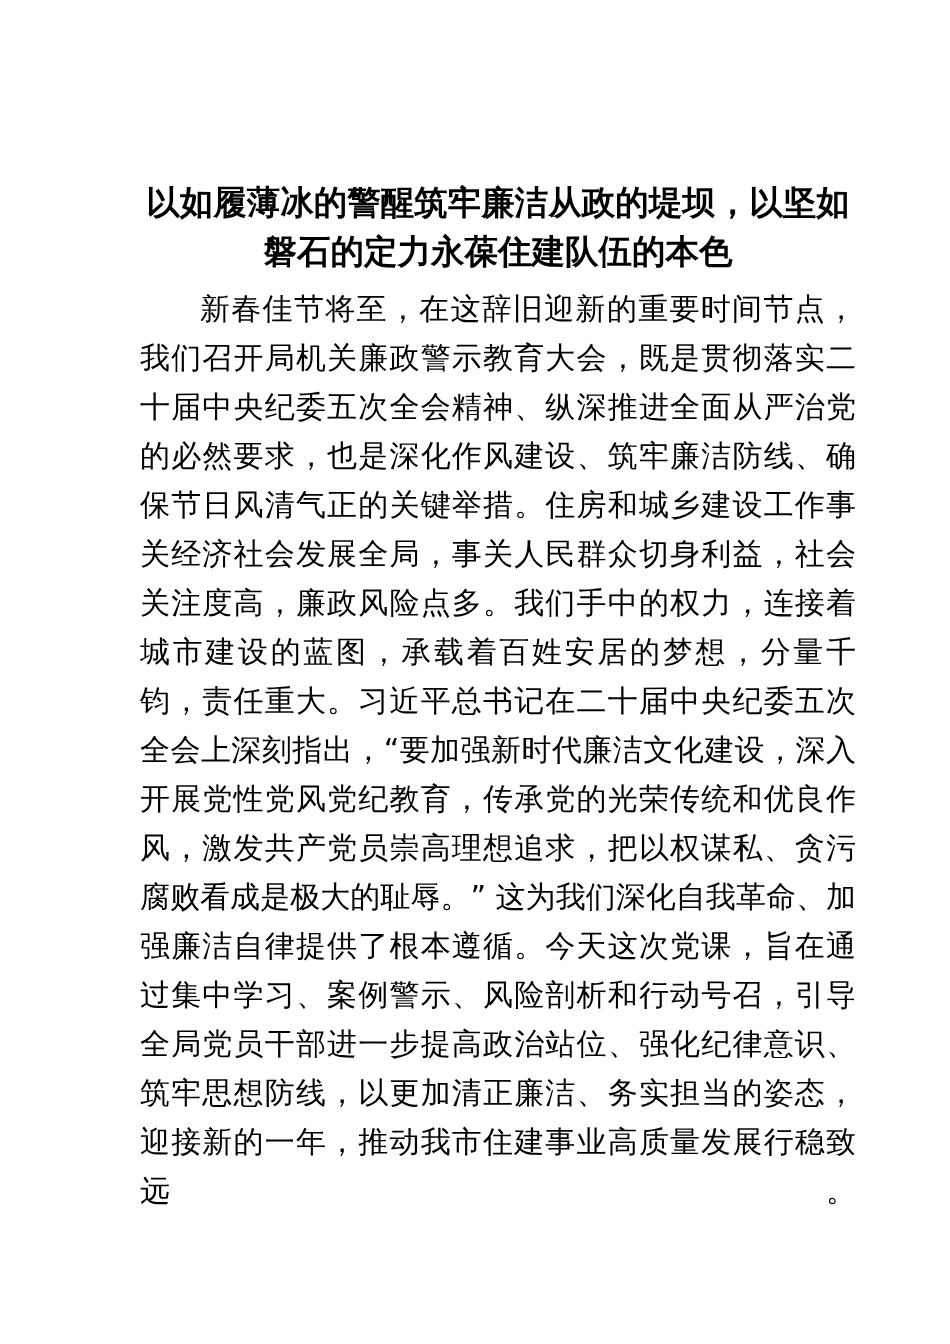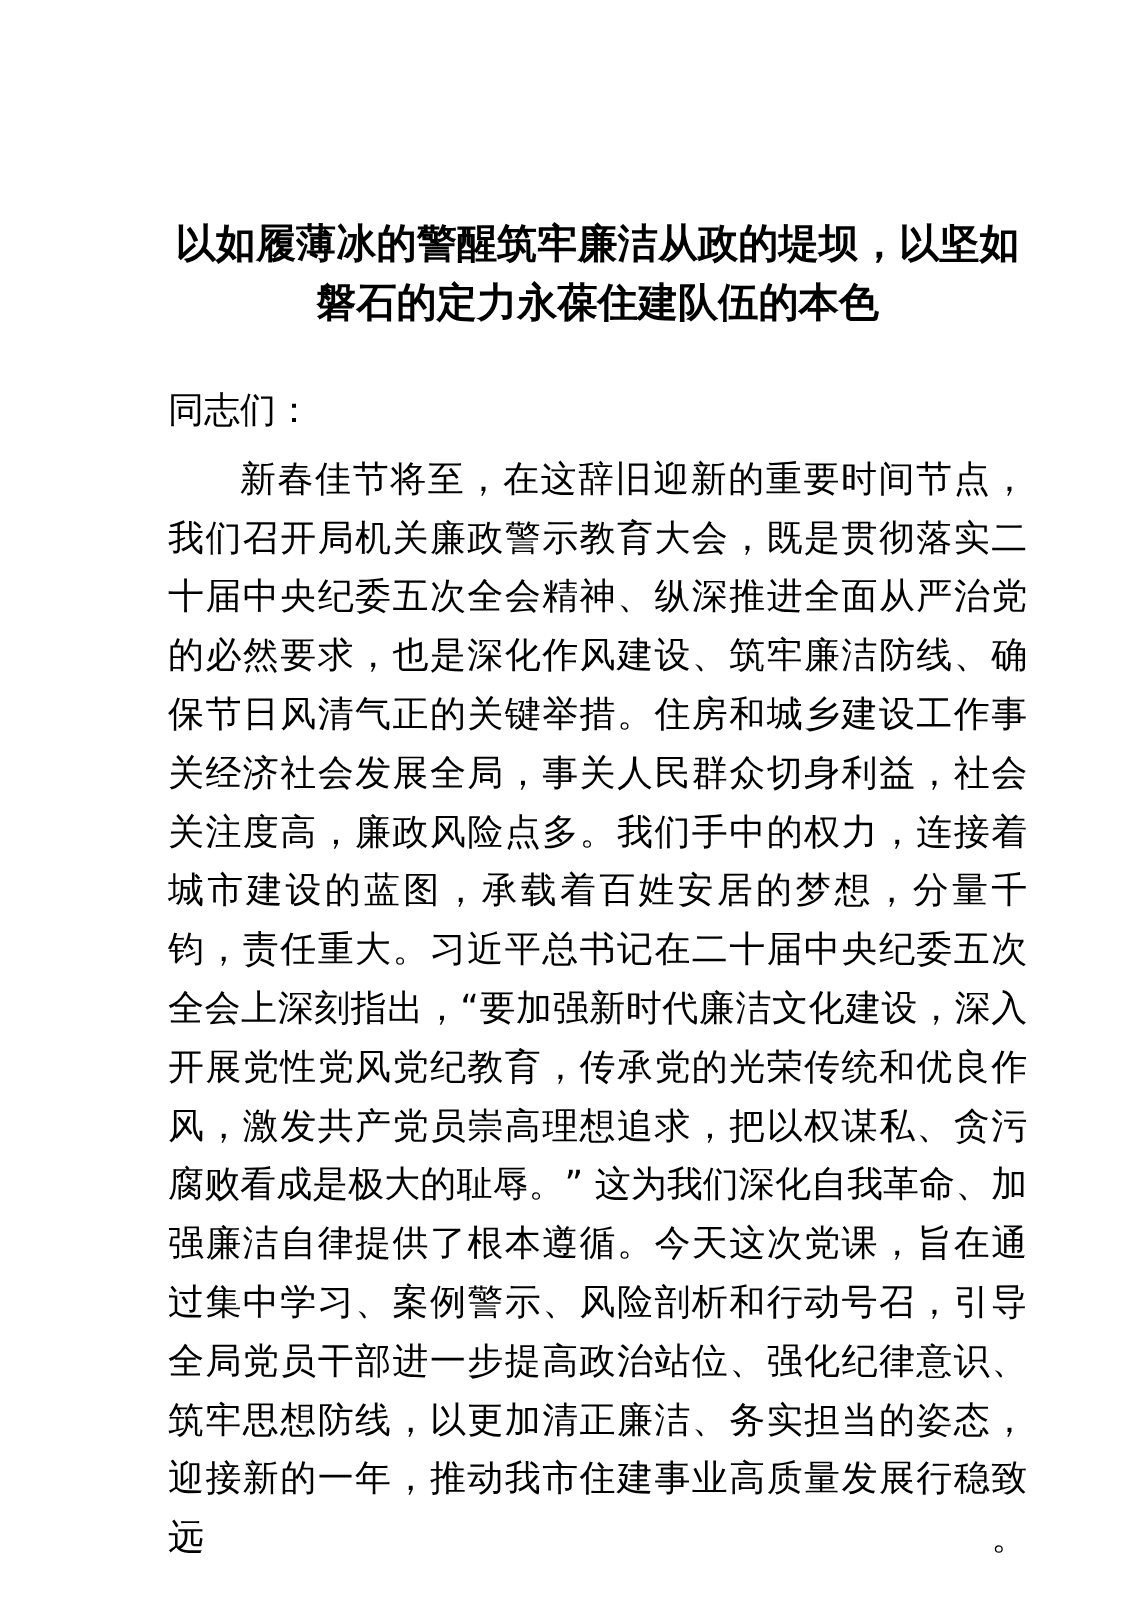--- a/index.html
+++ b/index.html
@@ -73,18 +73,17 @@
   }
 </style>
 </head>
 <body>
 
 <div class="page">
   <div class="content">
 
     <h1 class="doc-title">以如履薄冰的警醒筑牢廉洁从政的堤坝，以坚如磐石的定力永葆住建队伍的本色</h1>
 
-    <p class="salutation">同志们：</p>
 
     <p class="body-para">新春佳节将至，在这辞旧迎新的重要时间节点，我们召开局机关廉政警示教育大会，既是贯彻落实二十届中央纪委五次全会精神、纵深推进全面从严治党的必然要求，也是深化作风建设、筑牢廉洁防线、确保节日风清气正的关键举措。住房和城乡建设工作事关经济社会发展全局，事关人民群众切身利益，社会关注度高，廉政风险点多。我们手中的权力，连接着城市建设的蓝图，承载着百姓安居的梦想，分量千钧，责任重大。习近平总书记在二十届中央纪委五次全会上深刻指出，“要加强新时代廉洁文化建设，深入开展党性党风党纪教育，传承党的光荣传统和优良作风，激发共产党员崇高理想追求，把以权谋私、贪污腐败看成是极大的耻辱。” 这为我们深化自我革命、加强廉洁自律提供了根本遵循。今天这次党课，旨在通过集中学习、案例警示、风险剖析和行动号召，引导全局党员干部进一步提高政治站位、强化纪律意识、筑牢思想防线，以更加清正廉洁、务实担当的姿态，迎接新的一年，推动我市住建事业高质量发展行稳致远。</p>
 
   </div>
 </div>
 
 </body></html>

